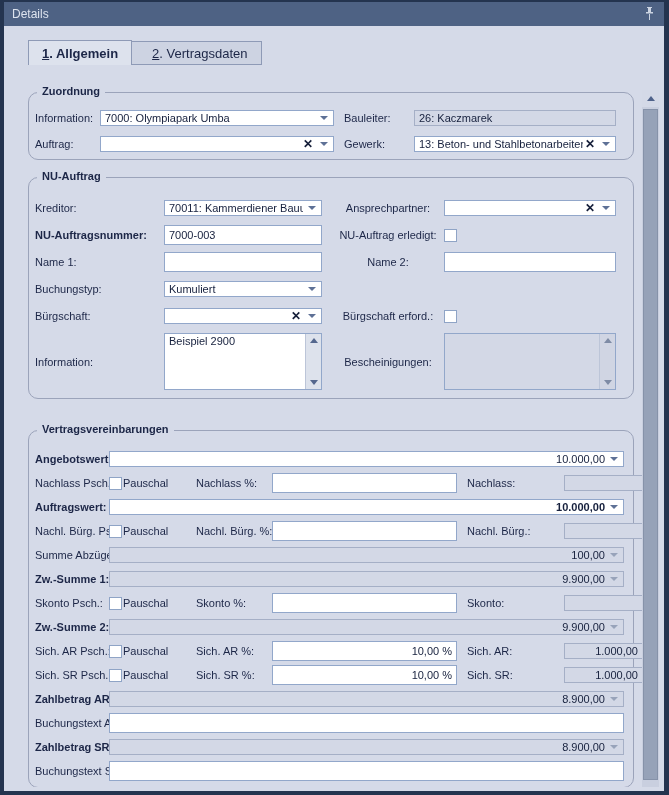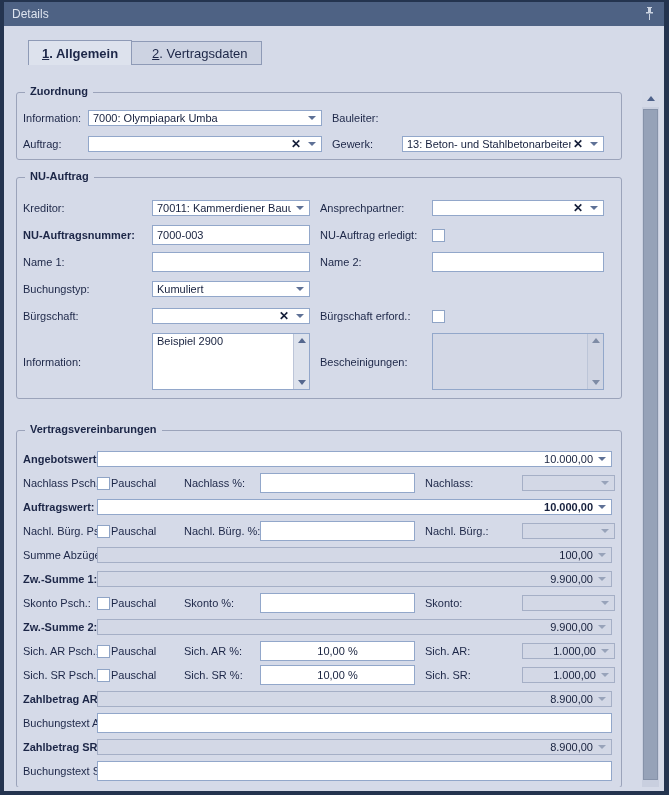--- a/index.html
+++ b/index.html
@@ -31,22 +31,22 @@
     box-sizing:border-box; height:24px; padding:0 13px;
     display:flex; align-items:center;
     font-size:13px; color:#1c2647;
     background:#cdd3e2; border:1px solid #8e9ab6;
   }
   .tab.active{ height:25px; background:#dde2ed; border-bottom:none; font-weight:bold; }
   .tab + .tab{ border-left:none;padding-left:20px; }
   .accel{ text-decoration:underline; }
 
   
-  .group{ position:absolute; left:8px; width:606px; box-sizing:border-box;
-          border:1px solid #9ba3ba; border-radius:3px; }
+  .group{ position:absolute; left:20px; width:606px; box-sizing:border-box;
+          border:1px solid #9ba3ba; border-radius:10px; }
   .gtitle{ position:absolute; top:-8px; left:8px; background:#d5dae8; padding:0 5px;
            font-size:11px; font-weight:bold; color:#1b2546; white-space:nowrap; }
   .g-zuo{ top:64px;  height:68px;  padding-top:15px; }
   .g-nu { top:149px; height:222px; padding-top:20px; }
   .g-v  { top:402px; height:358px; padding-top:18px; }
 
   
   .row{ display:flex; align-items:center; height:20px; margin:0 9px 0 6px; }
   .g-zuo .row{ margin-bottom:6px; }
   .g-nu  .row{ margin-bottom:7px; }
@@ -72,22 +72,22 @@
   .arr i{ width:0; height:0; border-left:4px solid transparent; border-right:4px solid transparent;
           border-top:4px solid #5e7196; }
   .dis .arr i{ border-top-color:#98a3ba; }
   .x{ flex:none; font-weight:bold; font-size:12px; color:#141d38; line-height:18px; margin:0 2px; }
 
   .cbw{ display:flex; align-items:center; gap:1px; }
   .cb{ box-sizing:border-box; width:13px; height:13px; background:#fff; border:1px solid #8fa4c6; cursor:pointer; }
 
   
   .z-l1{width:65px;}  .z-f1{width:234px;} .z-l2{width:70px; margin-left:10px;} .z-f2{width:202px;}
-  .n-l1{width:129px;} .n-f1{width:158px;} .n-l2{width:112px; margin-left:10px;} .n-f2{width:172px;}
-  .v-l1{width:74px;}  .v-cb{width:87px;}  .v-l2{width:76px;} .v-f2{width:155px;text-align:center;}
+  .n-l1{width:129px;} .n-f1{width:158px;} .n-l2{width:112px; margin-left:10px;text-align:center;} .n-f2{width:172px;}
+  .v-l1{width:74px;}  .v-cb{width:87px;}  .v-l2{width:76px;} .v-f2{width:185px;}
   .v-l3{width:97px; margin-left:10px;}    .v-f3{width:93px;} .v-fw{flex:1;}
 
   
   .ta{ box-sizing:border-box; height:57px; background:#fff; border:1px solid #92a7ca; display:flex; }
   .ta .txt{ flex:1; padding:1px 4px; font-size:11px; color:#16203d; overflow:hidden; }
   .ta .sb{ flex:none; width:15px; background:#dde2ec; border-left:1px solid #bcc5d8;
            display:flex; flex-direction:column; justify-content:space-between; align-items:center; padding:4px 0; }
   .ta .sb .up{ width:0; height:0; border-left:4px solid transparent; border-right:4px solid transparent;
                border-bottom:5px solid #54678e; }
   .ta .sb .dn{ width:0; height:0; border-left:4px solid transparent; border-right:4px solid transparent;
@@ -136,20 +136,23 @@
 
       <div class="row">
         <span class="lbl c z-l1">Information:</span>
         <div class="fld c z-f1">
           <span class="val">7000: Olympiapark Umba</span>
           <span class="arr">
               <i></i>
             </span>
         </div>
         <span class="lbl c z-l2">Bauleiter:</span>
+        <div class="fld dis c z-f2">
+          <span class="val">26: Kaczmarek</span>
+        </div>
       </div>
 
       <div class="row">
         <span class="lbl c z-l1">Auftrag:</span>
         <div class="fld c z-f1">
           <span class="val"></span>
           <span class="x">✕</span>
           <span class="arr">
               <i></i>
             </span>

